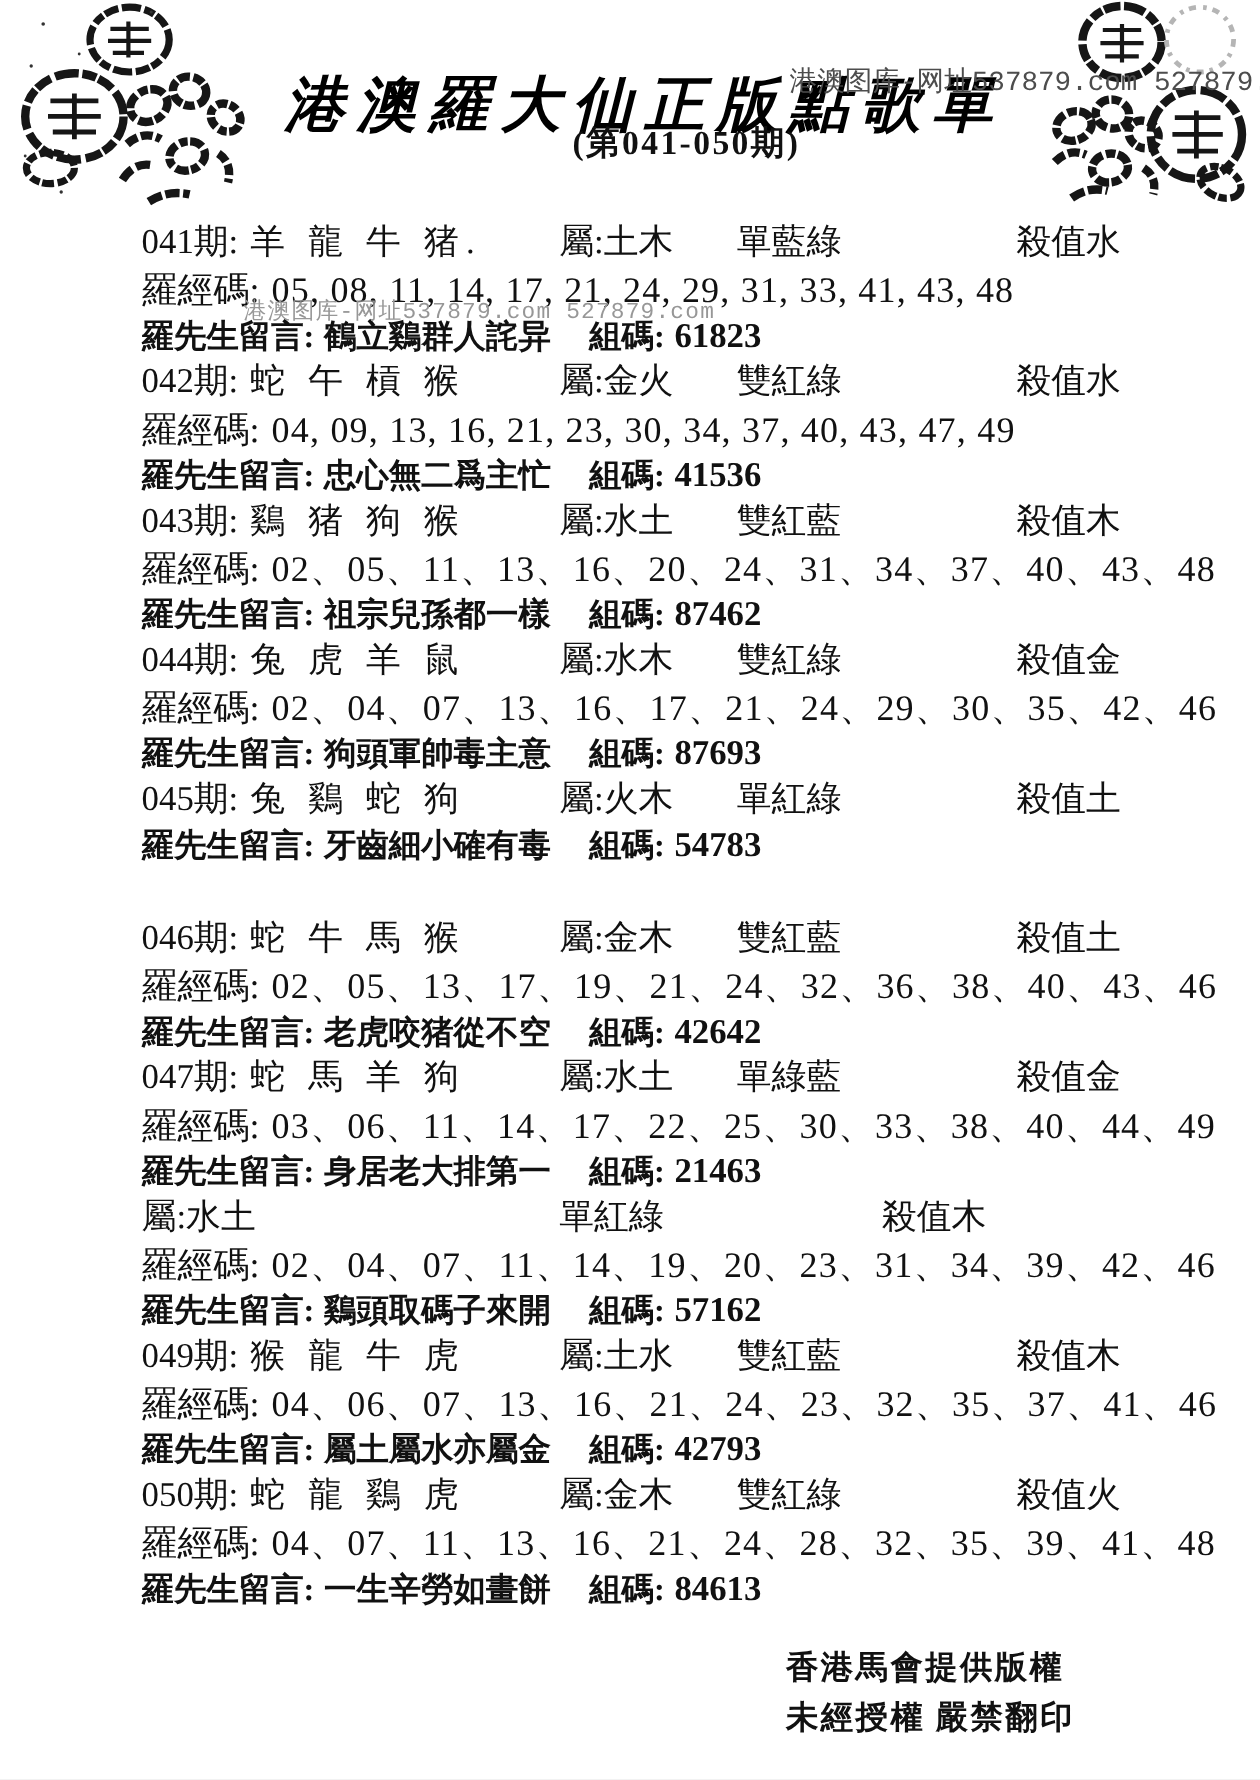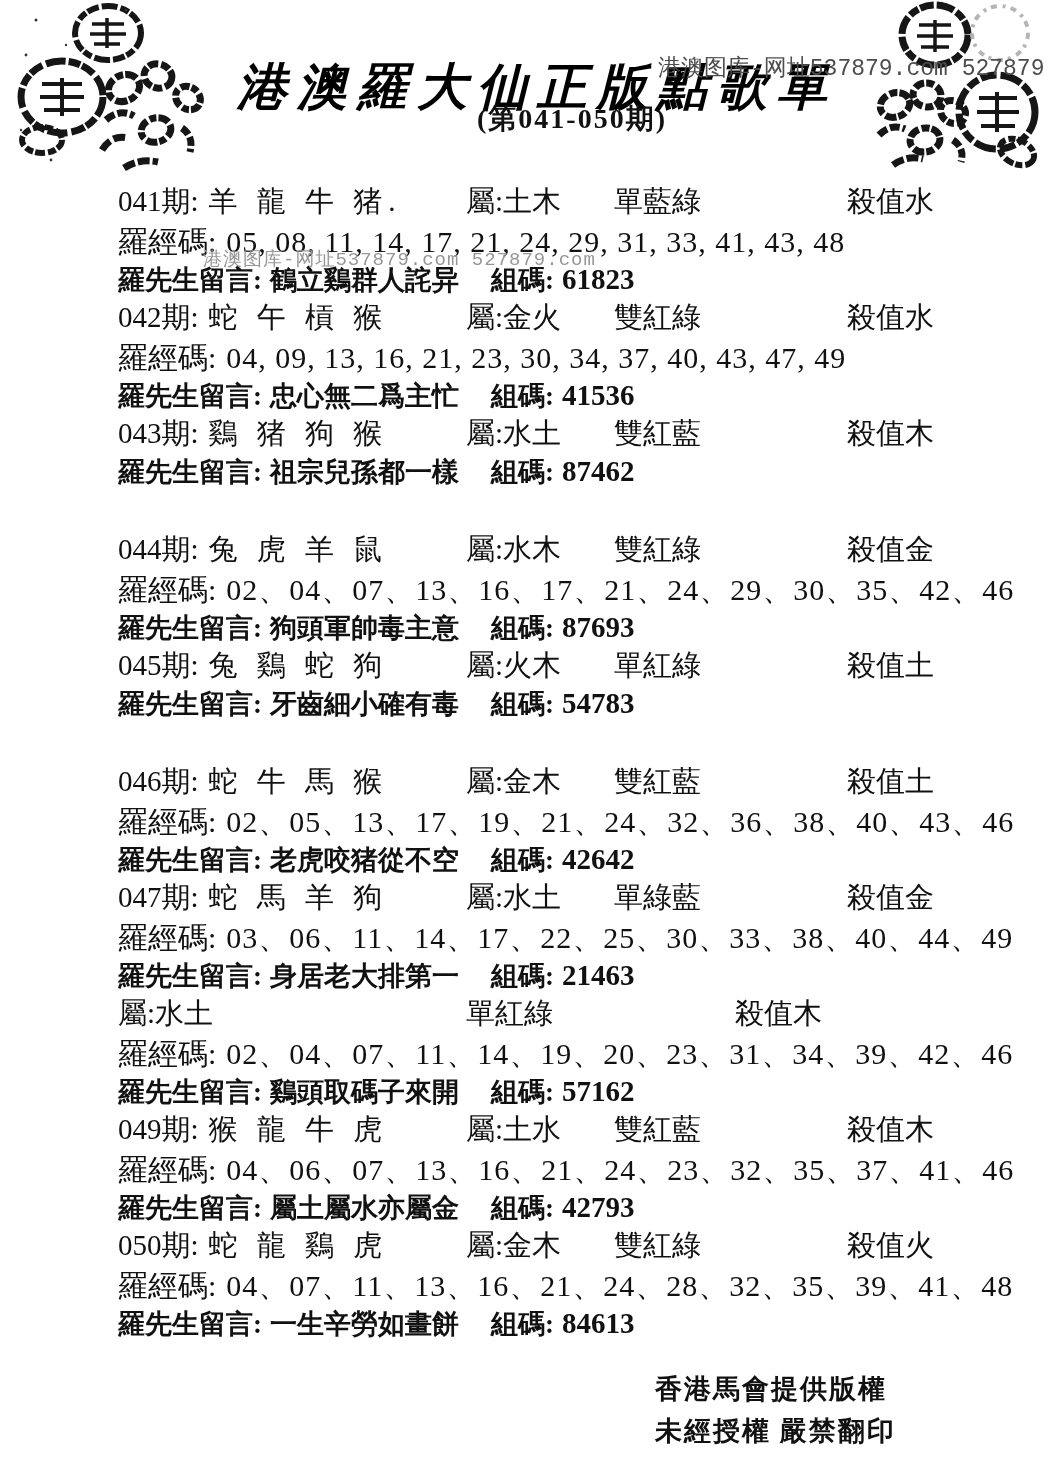--- a/index.html
+++ b/index.html
@@ -163,20 +163,23 @@
       </div>
     </section>
 
     <section class="period">
       <div class="row head">
         <span class="c1"><span>043期:</span><span class="animals">鷄 猪 狗 猴</span></span>
         <span class="attr"><span>屬:</span><span>水土</span></span>
         <span class="colors">雙紅藍</span>
         <span class="kill">殺值木</span>
       </div>
+      <div class="row codes">
+        <span class="lbl">羅經碼:</span><span class="val">02、05、11、13、16、20、24、31、34、37、40、43、48</span>
+      </div>
       <div class="row msg">
         <span class="lbl">羅先生留言:</span><span class="val">祖宗兒孫都一樣</span><span class="gc-label">組碼:</span><span class="gc-val">87462</span>
       </div>
     </section>
 
     <section class="period">
       <div class="row head">
         <span class="c1"><span>044期:</span><span class="animals">兔 虎 羊 鼠</span></span>
         <span class="attr"><span>屬:</span><span>水木</span></span>
         <span class="colors">雙紅綠</span>

